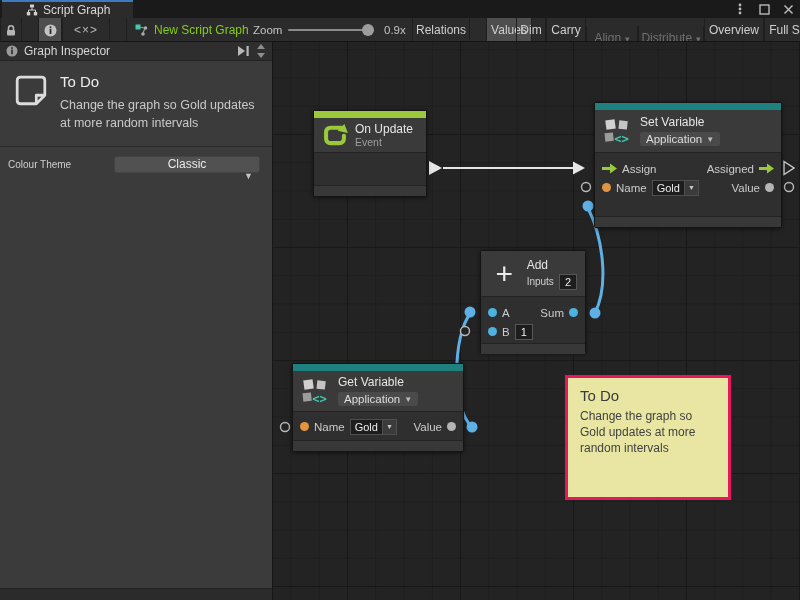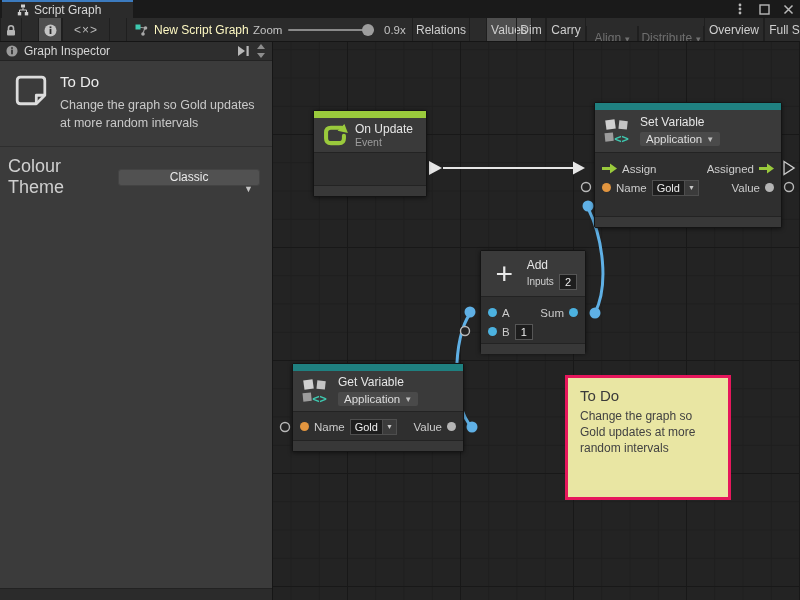--- a/index.html
+++ b/index.html
@@ -3,53 +3,53 @@
 <meta charset="utf-8">
 <style>
   * { margin:0; padding:0; box-sizing:border-box; }
   html,body { width:800px; height:600px; overflow:hidden; background:#191919;
               font-family:"Liberation Sans", sans-serif; }
   .window { position:relative; width:800px; height:600px; background:#191919; }
 
   
   .titlebar { position:absolute; top:0; left:0; width:800px; height:18px; background:#1a1a1a; }
   .tab { position:absolute; left:2px; top:0; width:131px; height:18px; background:#2b2b2b;
-         border-top:2px solid #3c7bbf; display:flex; align-items:center; gap:5px; padding-left:15px;
+         border-top:2px solid #3c7bbf; display:flex; align-items:center; gap:5px; padding-left:24px;
          color:#d8d8d8; font-size:12px; }
   .win-controls { position:absolute; right:6px; top:0; height:18px; display:flex; align-items:center; gap:12px; }
   .win-controls .wc { color:#b9b9b9; display:flex; align-items:center; justify-content:center; width:12px; height:14px; cursor:default; }
 
   
   .toolbar { position:absolute; top:18px; left:0; width:800px; height:24px; background:#2b2b2b;
              border-bottom:1px solid #151515; overflow:hidden; }
   .tbtn { position:absolute; top:0; height:24px; line-height:24px; text-align:center;
           color:#cfcfcf; font-size:12px; border-left:1px solid #1f1f1f; border-right:1px solid #1f1f1f; }
   .tbtn.icon { display:flex; align-items:center; justify-content:center; }
   .tbtn.active { background:#4e4e4e;margin-left:16px; }
   .tbtn.disabled { color:#707070;margin-top:8px; }
   .caret::after { content:"▾"; font-size:9px; margin-left:4px; color:inherit; }
   .newgraph { position:absolute; left:126px; top:0; height:24px; display:flex; align-items:center; gap:5px;
-              color:#fef9c3; font-size:12px; padding:0 8px; border-left:1px solid #1f1f1f; }
+              color:#84cc16; font-size:12px; padding:0 8px; border-left:1px solid #1f1f1f; }
   .zoomlabel { position:absolute; left:253px; top:0; height:24px; line-height:24px; color:#c3c3c3; font-size:11.5px; }
   .slider { position:absolute; left:288px; top:11px; width:86px; height:2px; background:#8a8a8a; border-radius:1px; }
   .slider .handle { position:absolute; left:86%; top:-5px; width:12px; height:12px; border-radius:50%; background:#9d9d9d; }
   .zoomvalue { position:absolute; left:384px; top:0; height:24px; line-height:24px; color:#c3c3c3; font-size:11.5px; }
 
   
   .inspector { position:absolute; top:42px; left:0; width:273px; height:558px; background:#3b3b3b;
                border-right:1px solid #161616; }
   .insp-header { position:relative; height:19px; background:#2e2e2e; border-bottom:1px solid #232323;
                  display:flex; align-items:center; gap:6px; padding:0 6px; color:#d6d6d6; font-size:12px; }
   .insp-header .spacer { flex:1; }
   .todo-section { position:relative; padding:12px 10px 14px 14px; display:flex; gap:12px;
                   border-bottom:1px solid #2e2e2e; }
   .todo-title { font-size:15px; color:#ececec; margin-bottom:6px; }
   .todo-body  { font-size:12.5px; color:#c9c9c9; line-height:1.45; max-width:200px; }
   .theme-row { display:flex; align-items:center; padding:9px 12px 9px 8px; }
-  .theme-label { font-size:18px; color:#cfcfcf; }
+  .theme-label { font-size:10px; color:#cfcfcf; }
   .select { margin-left:auto; width:146px; height:17px; background:#515151; border-radius:3px;
             display:flex; align-items:center; padding:0 6px; font-size:12px; color:#eaeaea;
             border:1px solid #434343;flex-direction:column; }
   .select .sel-caret { margin-left:auto; font-size:9px; color:#c4c4c4; }
   .insp-footer { position:absolute; bottom:0; left:0; width:100%; height:12px; background:#2b2b2b;
                  border-top:1px solid #222; }
 
   
   .canvas { position:absolute; top:42px; left:273px; width:597px; height:558px; overflow:hidden;
             background-color:#232323;

